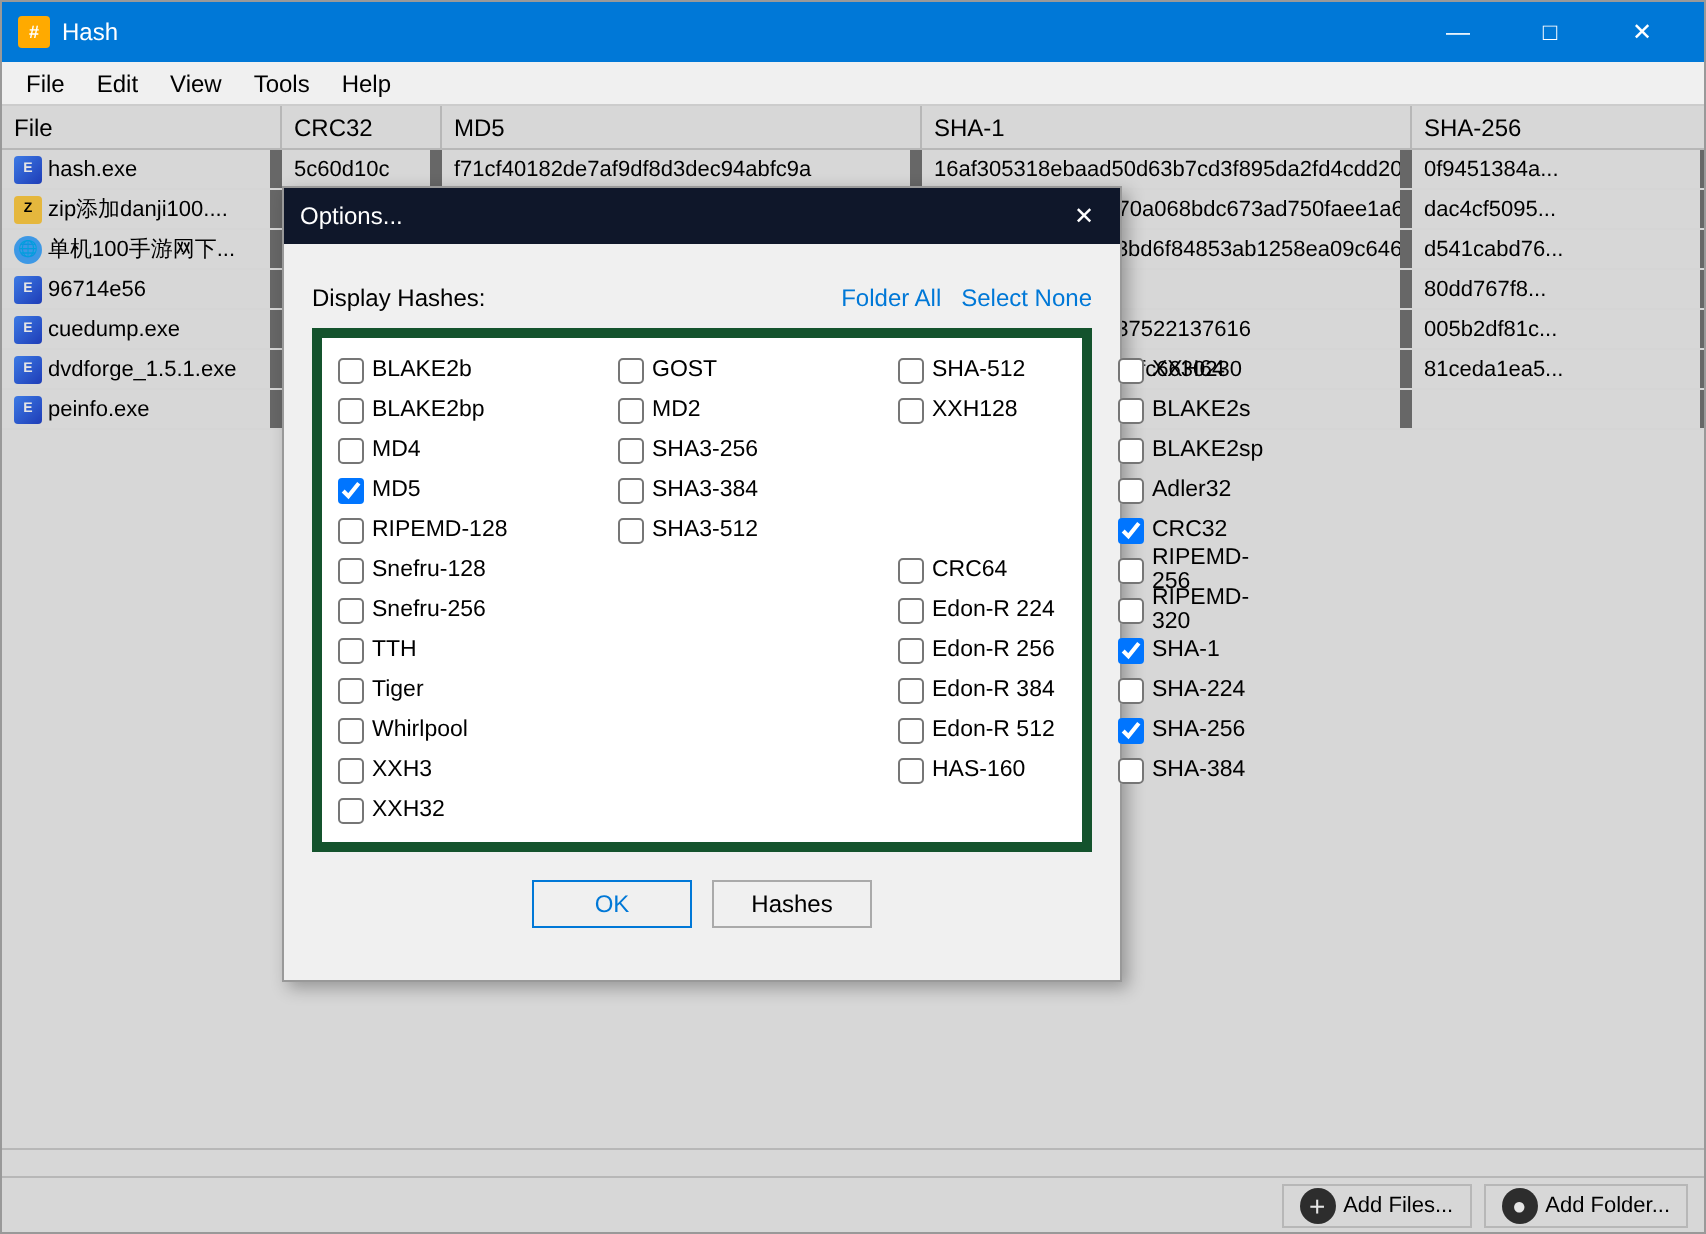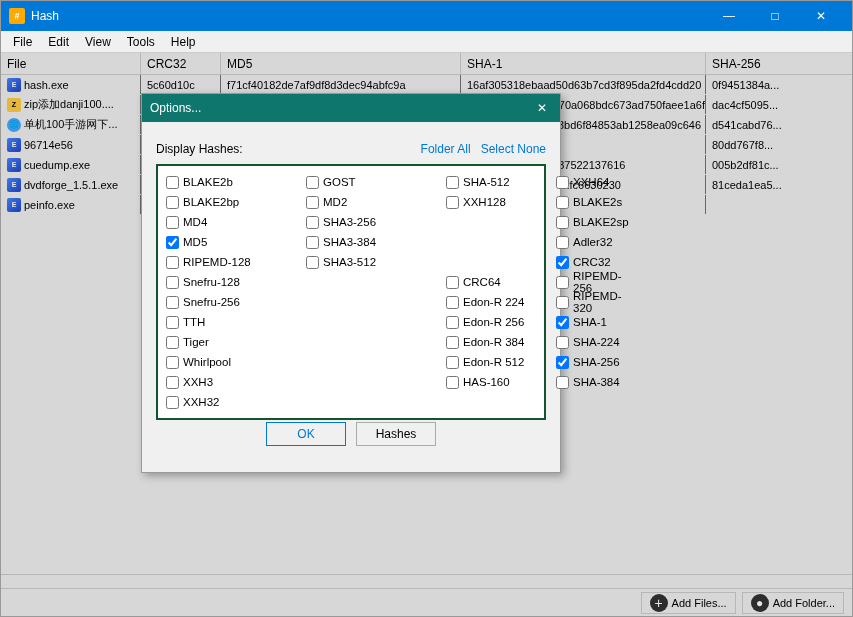--- a/index.html
+++ b/index.html
@@ -119,21 +119,21 @@
       flex: 1;
       overflow-y: auto;
       overflow-x: hidden;
     }
     .table-row {
       display: flex;
       height: 20px;
       border-bottom: 1px solid #eee;
     }
     .table-cell {
-      border-right: 1px solid #737373;
+      border-right: 6px solid #737373;
       padding: 2px 6px;
       font-size: 11px;
       white-space: nowrap;
       overflow: hidden;
       text-overflow: ellipsis;
       display: flex;
       align-items: center;
       gap: 3px;
     }
     .file-icon {
@@ -173,21 +173,21 @@
     }
 
     .dialog {
       background: #f0f0f0;
       border: 1px solid #999;
       box-shadow: 3px 3px 8px rgba(0,0,0,0.3);
       width: 420px;
     }
 
     .dialog-title-bar {
-      background: #0f766e;
+      background: #0f172a;
       color: white;
       height: 28px;
       display: flex;
       align-items: center;
       padding: 0 8px;
       justify-content: space-between;
     }
     .dialog-title-text {
       font-size: 12px;
     }
@@ -226,21 +226,21 @@
       color: #0078d7;
       font-size: 12px;
       cursor: pointer;
       text-decoration: none;
     }
 
     .checkbox-grid {
       display: grid;
       grid-template-columns: 140px 140px 110px 80px;
       gap: 0;
-      border: 2px solid #14532d;
+      border: 5px solid #14532d;
       background: white;
       padding: 6px 8px;
     }
 
     .checkbox-item {
       display: flex;
       align-items: center;
       height: 20px;
       gap: 4px;
       font-size: 11.5px;
@@ -250,21 +250,21 @@
       width: 13px;
       height: 13px;
       cursor: pointer;
       flex-shrink: 0;
     }
 
     .dialog-buttons {
       display: flex;
       justify-content: center;
       gap: 10px;
-      margin-top: 2px;
+      margin-top: 14px;
       padding-bottom: 6px;
     }
     .dialog-btn {
       width: 80px;
       height: 24px;
       border: 1px solid #aaa;
       background: #f0f0f0;
       cursor: pointer;
       font-size: 12px;
     }

